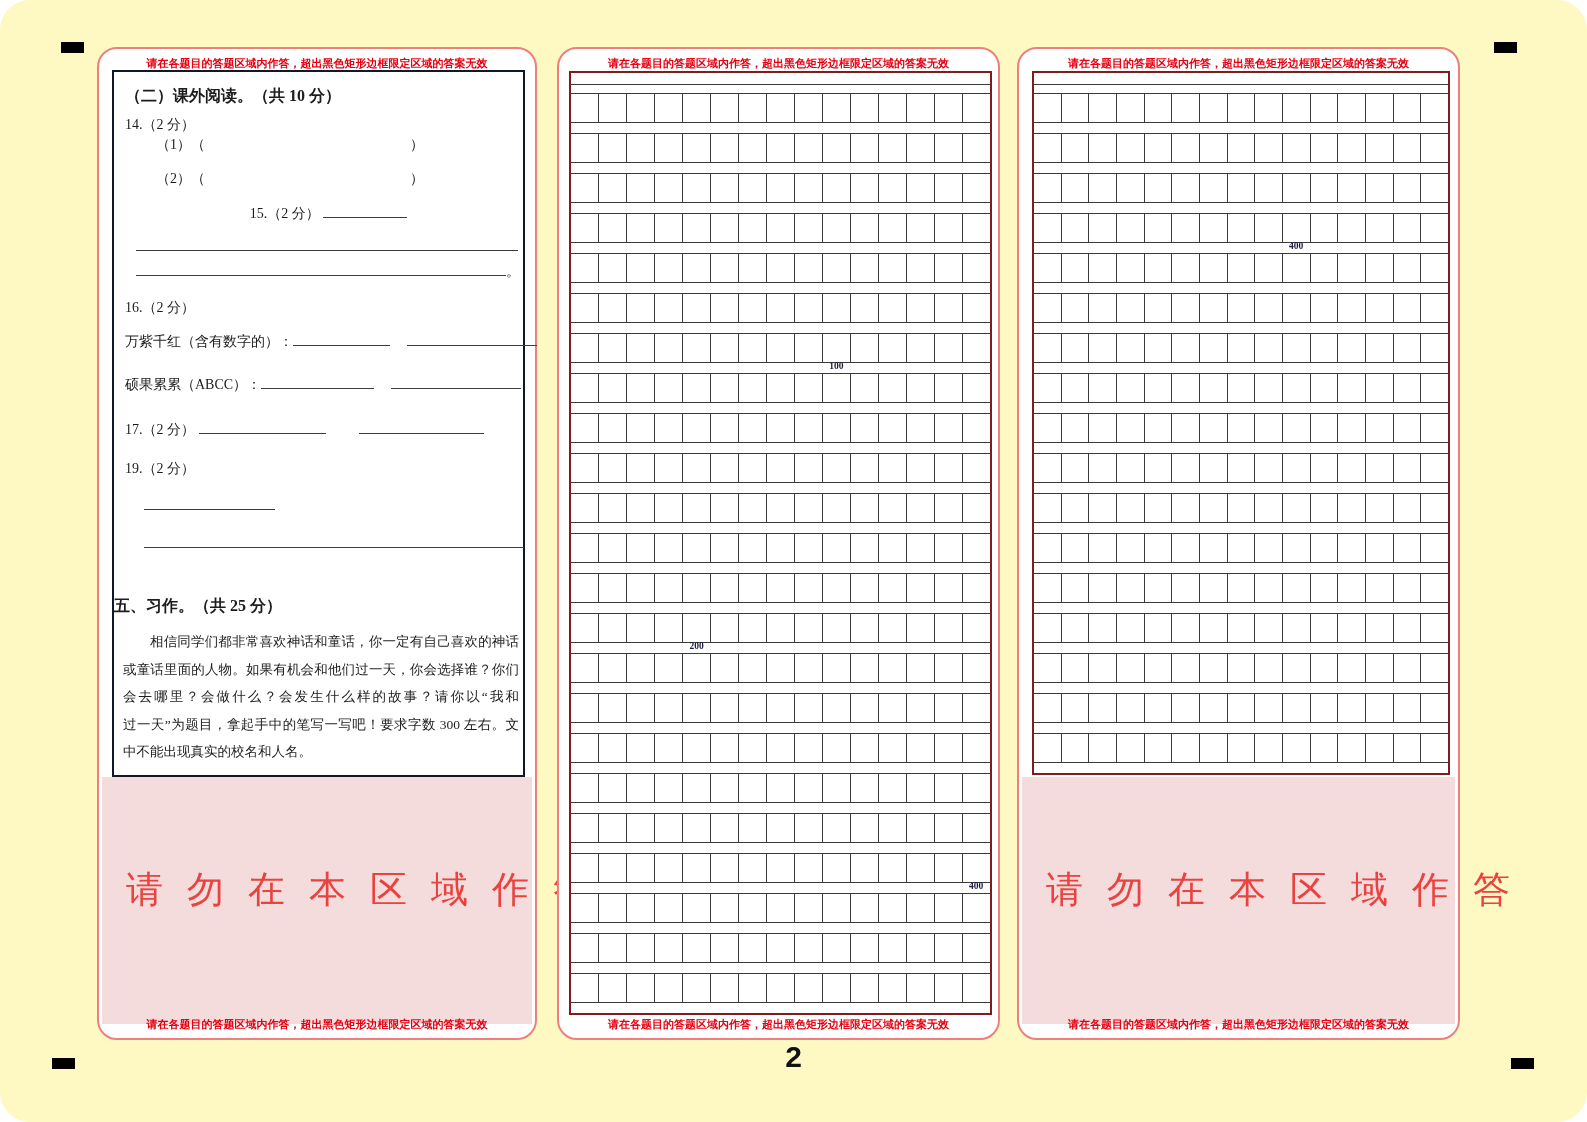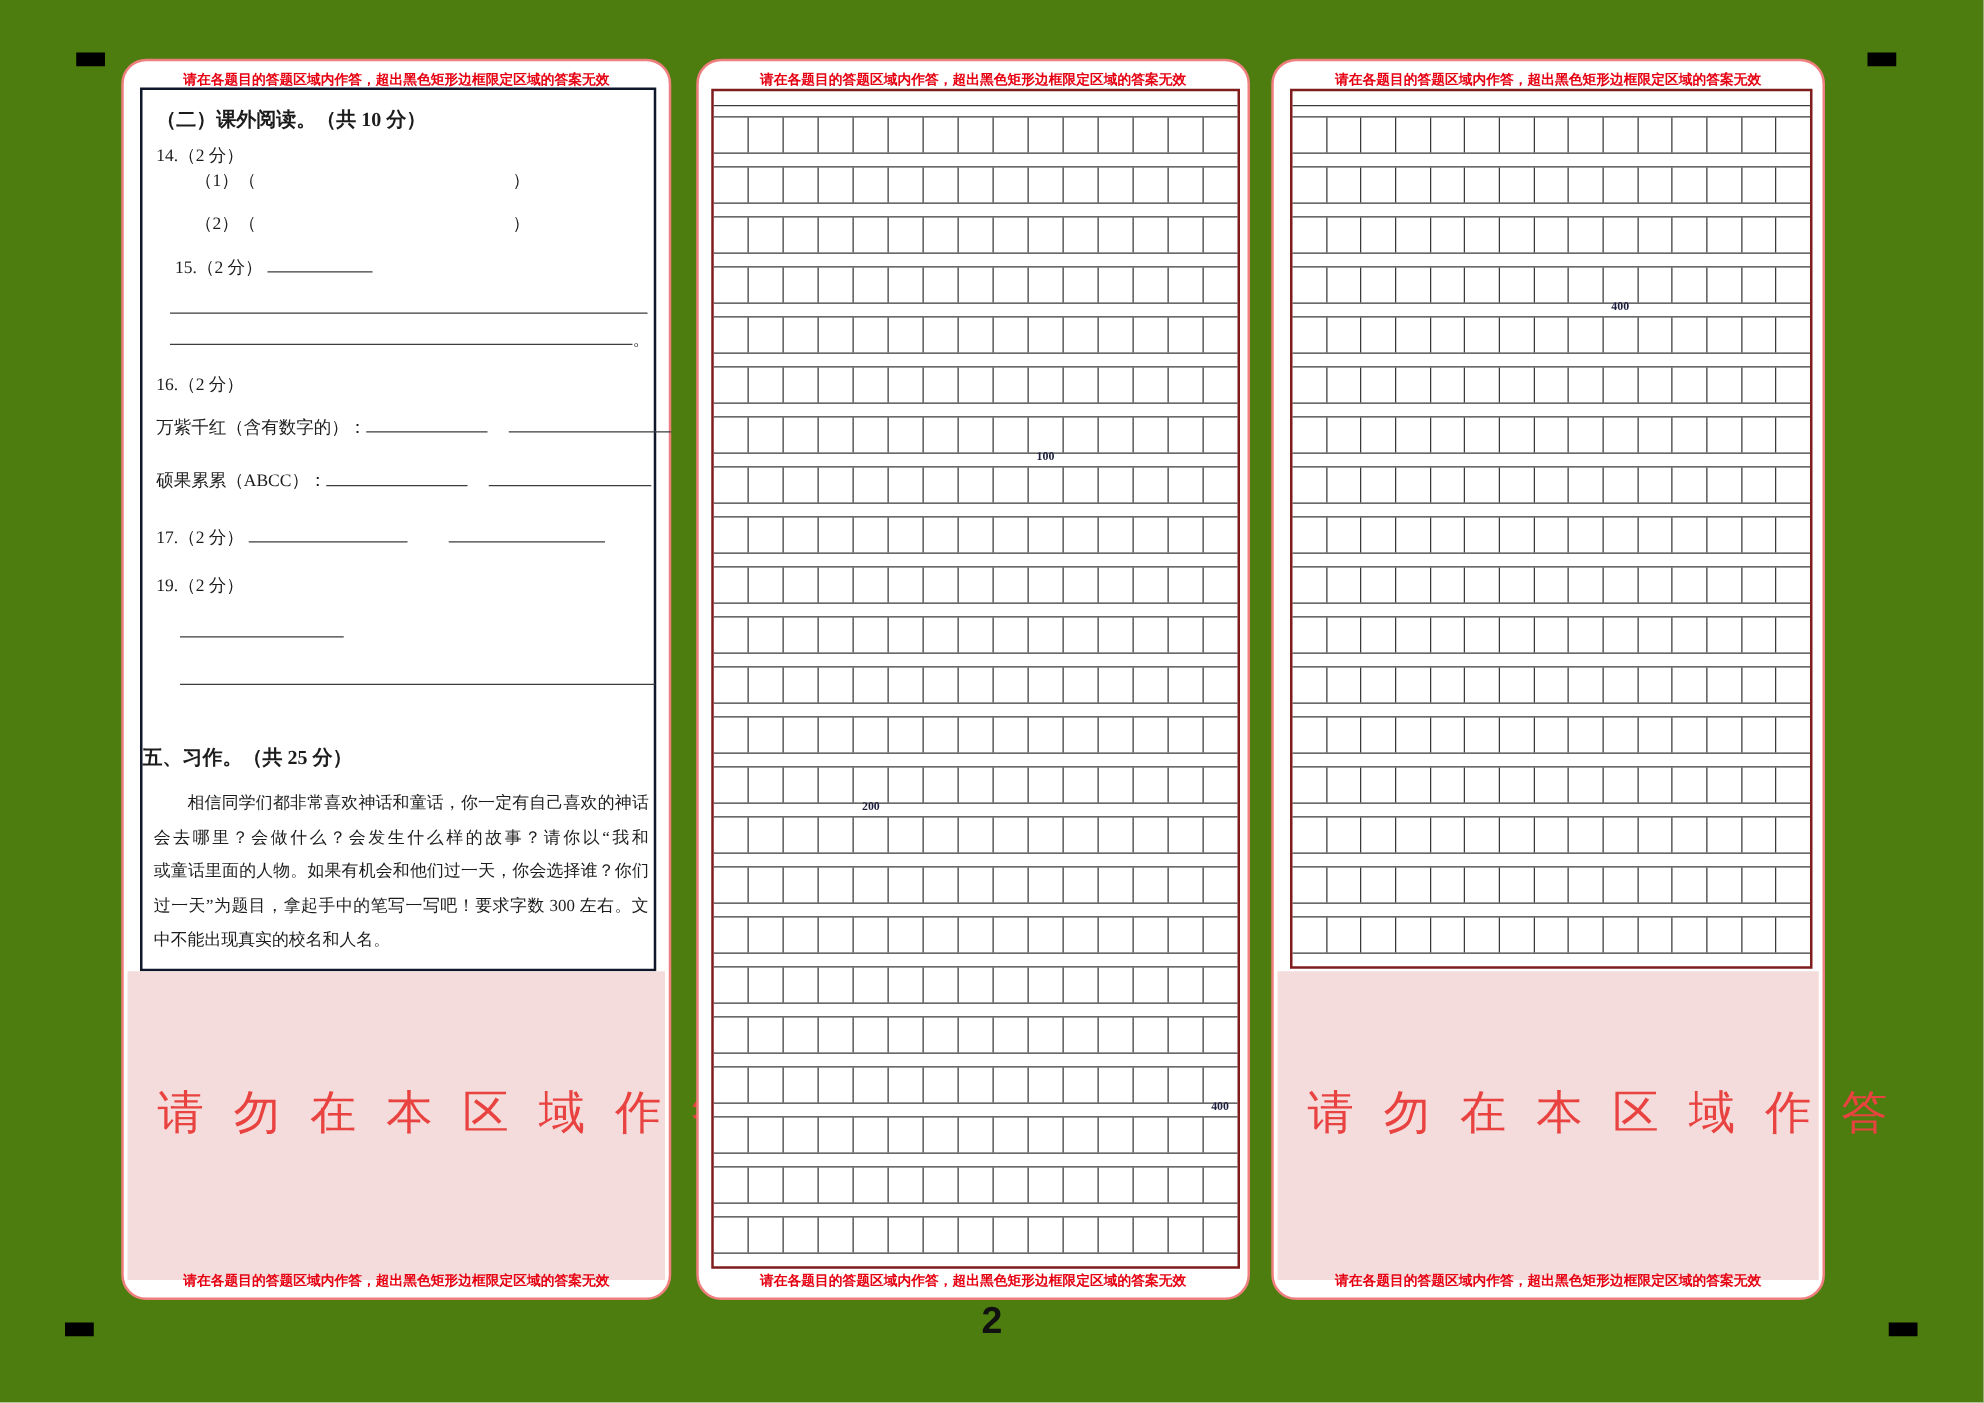--- a/index.html
+++ b/index.html
@@ -1,19 +1,19 @@
 <!DOCTYPE html>
 <html><head>
 <meta charset="utf-8">
 <style>
   * { margin:0; padding:0; box-sizing:border-box; }
   html,body { background:#ffffff; }
   .page {
-    position:relative; width:1587px; height:1122px; background:#4d7c0f;
-    font-family:"Liberation Serif","DejaVu Serif",serif; color:#1c1c1c; overflow:hidden;
+    position:relative; width:1587px; height:1122px; background:#fef9c3;
+    font-family:"Liberation Serif","DejaVu Serif",serif; color:#1c1c1c; overflow:hidden;border-radius:30px;
   }
   .reg-mark { position:absolute; background:#000; width:23px; height:11px; }
   .reg-tl { left:61px;  top:42px; }
   .reg-tr { left:1494px; top:42px; }
   .reg-bl { left:52px;  top:1058px; }
   .reg-br { left:1511px; top:1058px; }
 
   .panel {
     position:absolute; top:47px; height:993px;
     border:2px solid #ef7f7f; border-radius:20px; background:#fff;
@@ -86,21 +86,21 @@
       <div class="qb sec-header" style="top:14px; left:11px;">（二）课外阅读。（共 10 分）</div>
 
       <div class="qb" style="top:44px; left:11px;">14.（2 分）</div>
       <div class="qb" style="top:64px; left:42px;">
         <span>（1）（</span><span style="display:inline-block;width:205px;"></span><span>）</span>
       </div>
       <div class="qb" style="top:98px; left:42px;">
         <span>（2）（</span><span style="display:inline-block;width:205px;"></span><span>）</span>
       </div>
 
-      <div class="qb" style="top:132px; left:26px;">
+      <div class="qb" style="top:132px; left:10px;text-align:center;">
         <span>15.（2 分）</span>
         <span class="u" style="width:84px;"></span>
       </div>
       <div class="uline" style="top:178px; left:22px; width:382px;"></div>
       <div class="qb" style="top:190px; left:22px;">
         <span class="u" style="width:370px;"></span><span>。</span>
       </div>
 
       <div class="qb" style="top:227px; left:11px;">16.（2 分）</div>
       <div class="qb" style="top:260px; left:11px;">
@@ -115,22 +115,22 @@
         <span class="u" style="width:127px;"></span><span style="display:inline-block;width:33px;"></span><span class="u" style="width:125px;"></span>
       </div>
 
       <div class="qb" style="top:388px; left:11px;">19.（2 分）</div>
       <div class="uline" style="top:437px; left:30px; width:131px;"></div>
       <div class="uline" style="top:475px; left:30px; width:380px;"></div>
 
       <div class="qb essay-head" style="top:524px;">五、习作。（共 25 分）</div>
       <div class="essay-wrap">
           <div class="essay-line">相信同学们都非常喜欢神话和童话，你一定有自己喜欢的神话</div>
+          <div class="essay-line">或童话里面的人物。如果有机会和他们过一天，你会选择谁？你们</div>
           <div class="essay-line">会去哪里？会做什么？会发生什么样的故事？请你以“我和</div>
-          <div class="essay-line">或童话里面的人物。如果有机会和他们过一天，你会选择谁？你们</div>
           <div class="essay-line">过一天”为题目，拿起手中的笔写一写吧！要求字数 300 左右。文</div>
           <div class="essay-line">中不能出现真实的校名和人名。</div>
         </div>
     </div>
 
     <div class="no-answer">
       <div class="mark-text">请勿在本区域作答</div>
     </div>
 
     <div class="warn warn-bottom">请在各题目的答题区域内作答，超出黑色矩形边框限定区域的答案无效</div>

